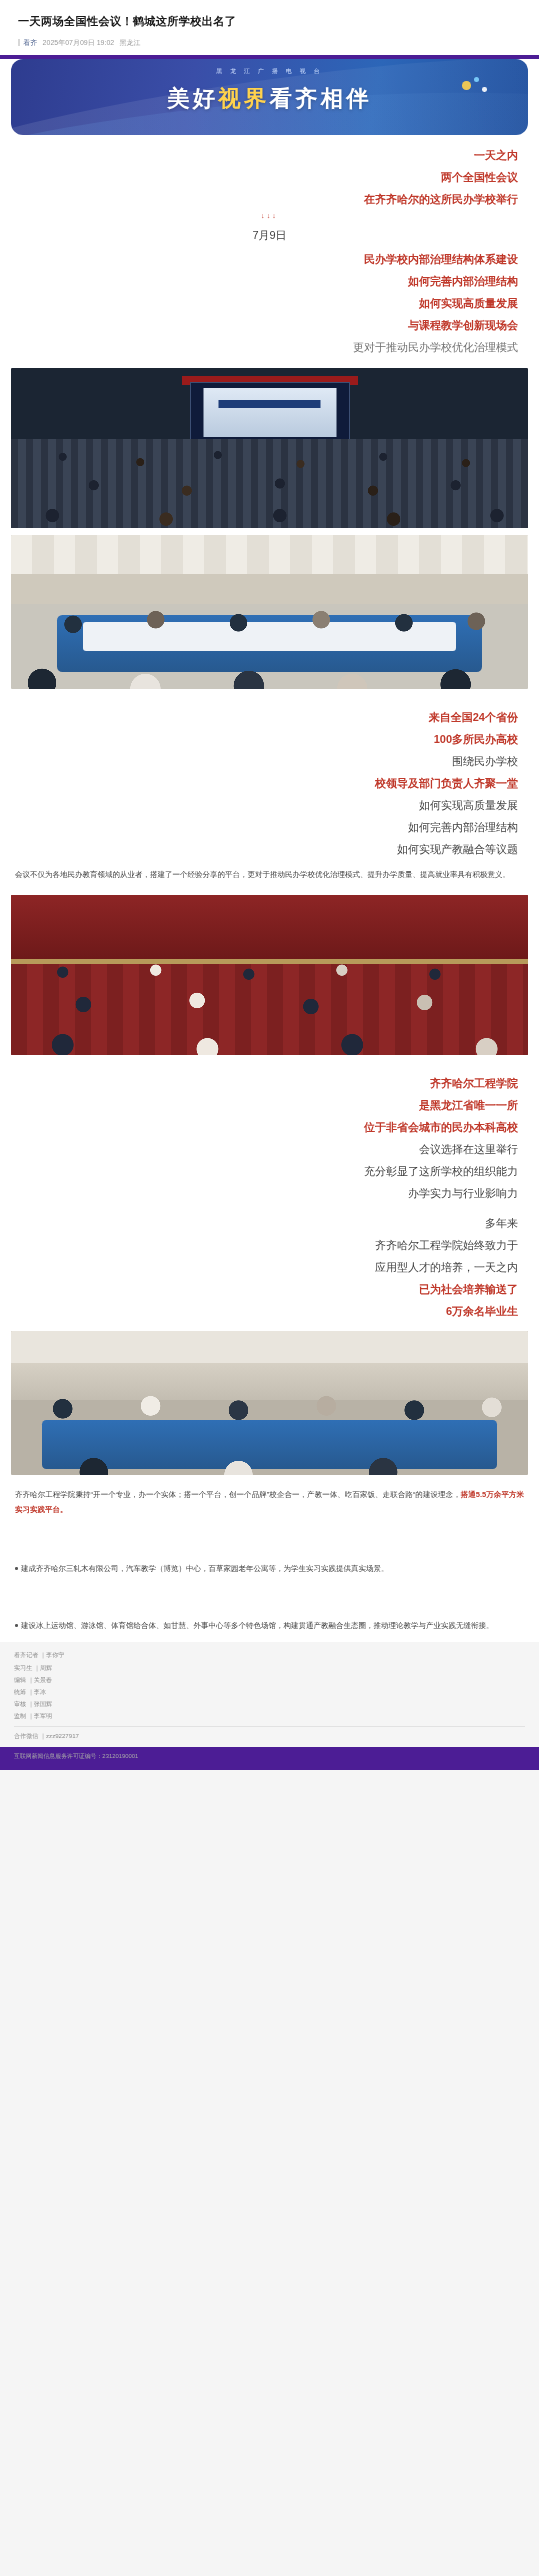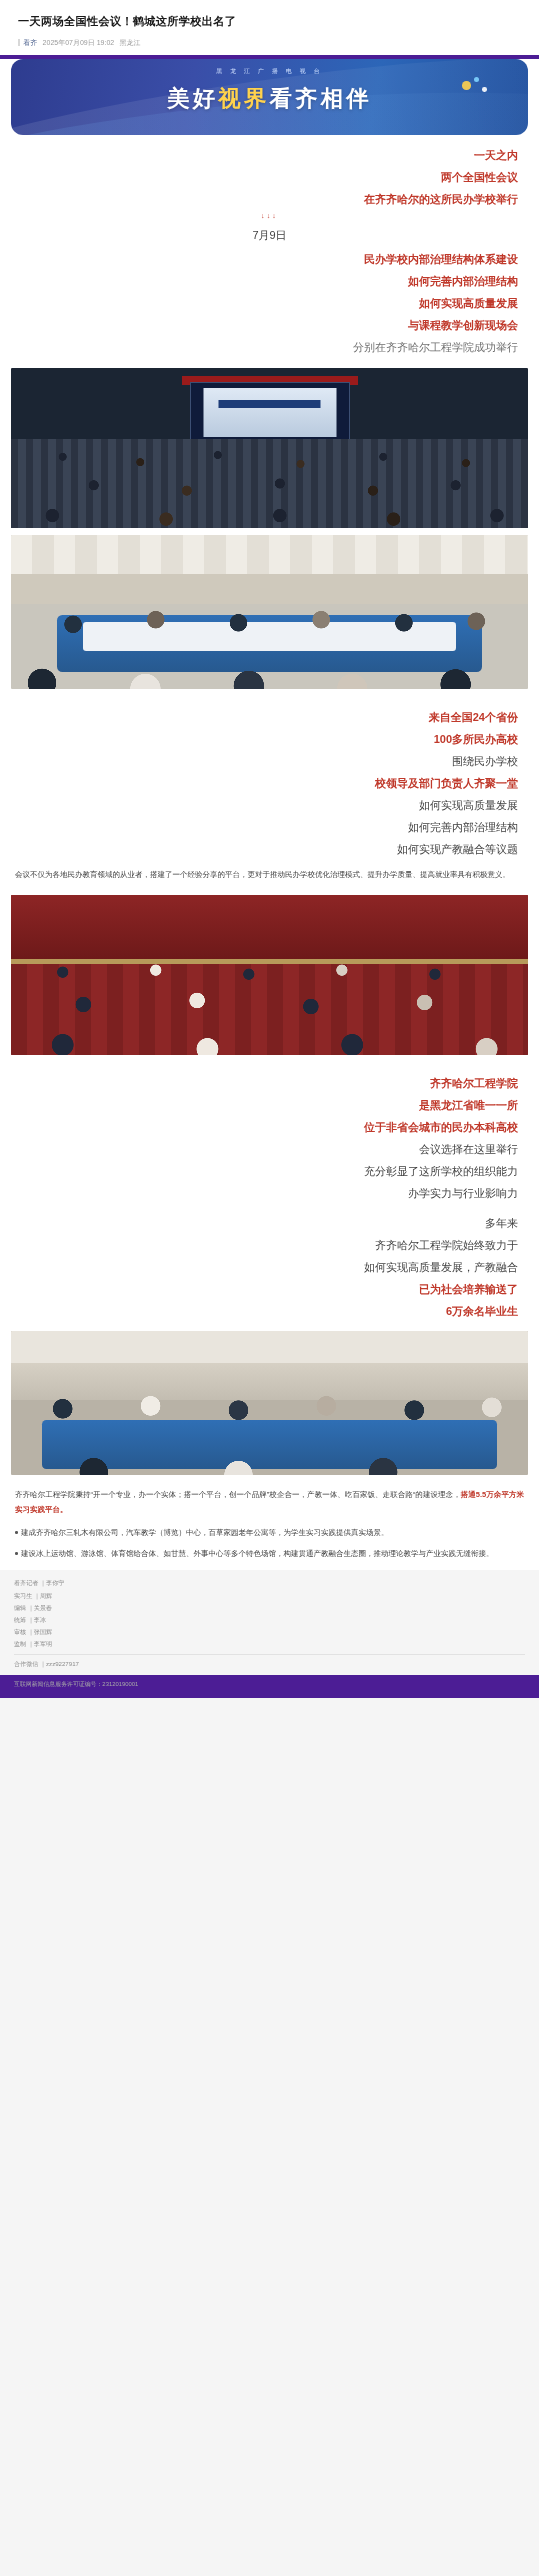--- a/index.html
+++ b/index.html
@@ -153,20 +153,21 @@
     text-align: justify;
   }
   .para .hl { color: #c0392b; font-weight: bold; }
   .bullet {
     padding: 3.2px 15px 3.2px 21px;
     font-size: 7.5px;
     color: #3d3d3d;
     line-height: 1.95;
     position: relative;
     text-align: justify;
+    margin-top: 36px;
   }
   .bullet:before {
     content: "";
     position: absolute;
     left: 15px;
     top: 8.5px;
     width: 2.7px; height: 2.7px;
     border-radius: 50%;
     background: #555;
   }
@@ -340,21 +341,21 @@
     <div class="centered-block">
       <div class="line red-bold">一天之内</div>
       <div class="line red-bold">两个全国性会议</div>
       <div class="line red-bold">在齐齐哈尔的这所民办学校举行</div>
       <div class="arrows">↓↓↓</div>
       <div class="date-line">7月9日</div>
       <div class="line red-bold">民办学校内部治理结构体系建设</div>
       <div class="line red-bold">如何完善内部治理结构</div>
       <div class="line red-bold">如何实现高质量发展</div>
       <div class="line red-bold">与课程教学创新现场会</div>
-      <div class="line gray">分别在齐齐哈尔工程学院成功举行</div>
+      <div class="line gray">更对于推动民办学校优化治理模式</div>
     </div>
 
     <div class="photo">
       <div class="scene ph1">
         <div class="banner-red"></div>
         <div class="stage"></div>
         <div class="screen"></div>
         <div class="seats"></div>
         <div class="heads"></div>
       </div>
@@ -392,21 +393,21 @@
 
     <div class="centered-block">
       <div class="line red-bold">齐齐哈尔工程学院</div>
       <div class="line red-bold">是黑龙江省唯一一所</div>
       <div class="line red-bold">位于非省会城市的民办本科高校</div>
       <div class="line dark">会议选择在这里举行</div>
       <div class="line dark">充分彰显了这所学校的组织能力</div>
       <div class="line dark">办学实力与行业影响力</div>
       <div class="line dark" style="padding-top:7.5px;">多年来</div>
       <div class="line dark">齐齐哈尔工程学院始终致力于</div>
-      <div class="line dark">如何实现高质量发展，产教融合</div>
+      <div class="line dark">应用型人才的培养，一天之内</div>
       <div class="line red-bold">已为社会培养输送了</div>
       <div class="line red-bold">6万余名毕业生</div>
     </div>
 
     <div class="photo">
       <div class="scene ph4">
         <div class="ceil"></div>
         <div class="wall"></div>
         <div class="tbl"></div>
         <div class="ppl"></div>

